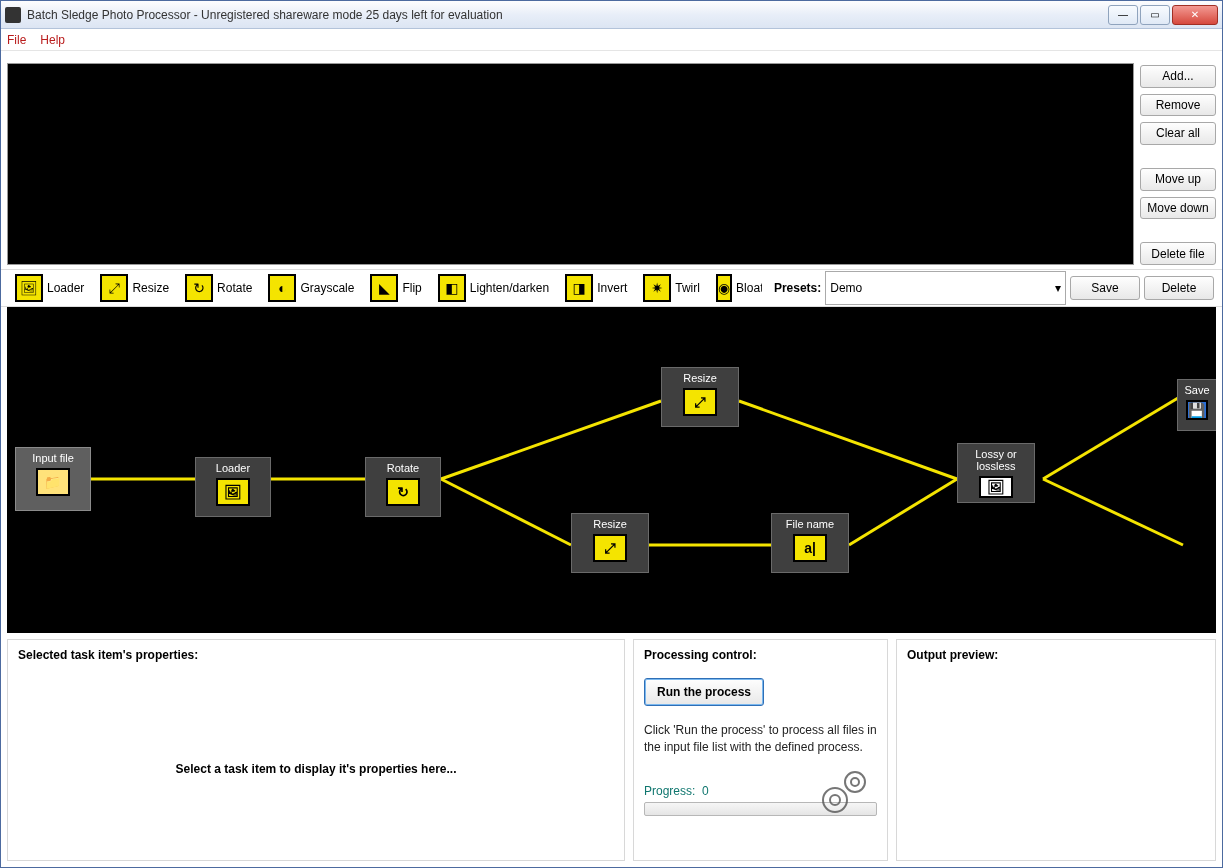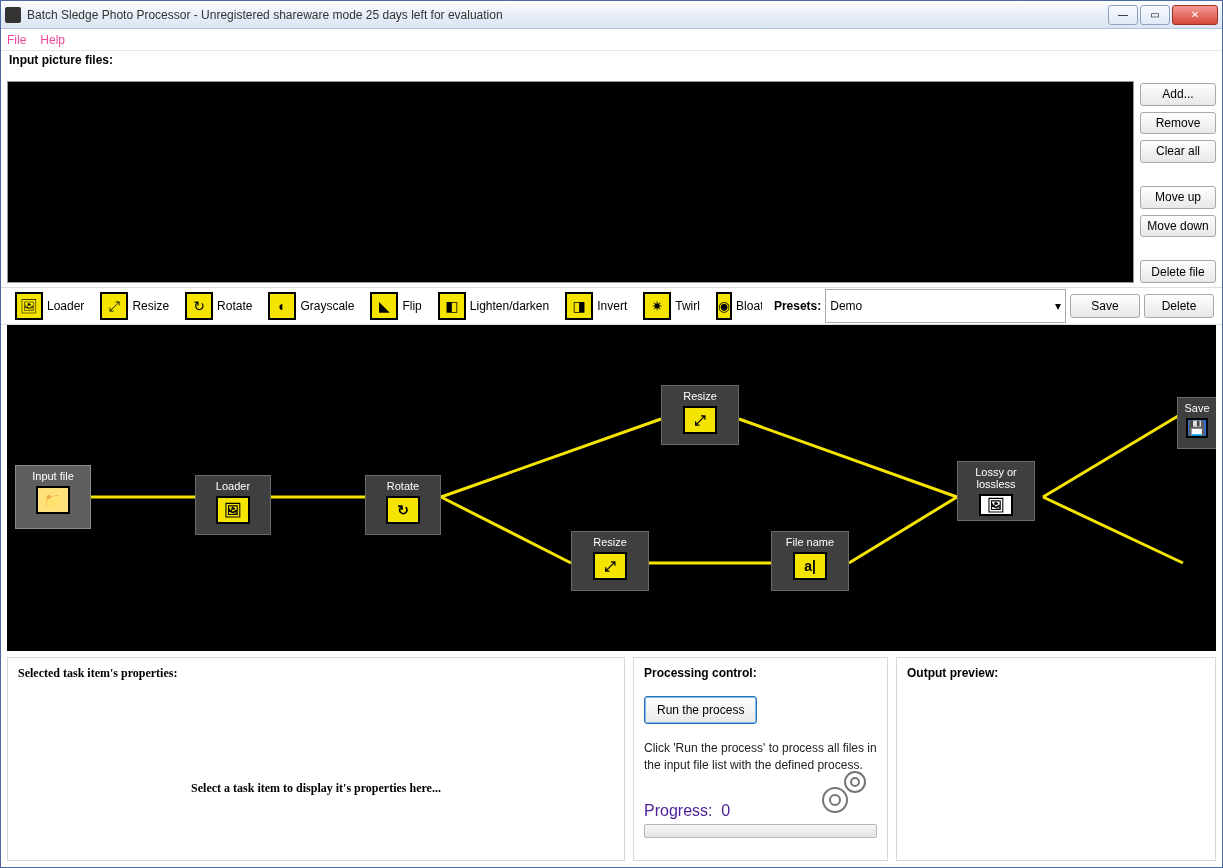--- a/index.html
+++ b/index.html
@@ -53,21 +53,21 @@
 }
 .menubar {
   height: 22px;
   background: #fff;
   display: flex;
   align-items: center;
   padding: 0 6px;
   gap: 14px;
   border-bottom: 1px solid #e5e5e5;
 }
-.menu-item { color: #ec4899; cursor: default;}
+.menu-item { color: #b91c1c; cursor: default;}
 .section-label {
   font-weight: bold;
   padding: 2px 6px 2px 8px;
   color: #000;
 }
 .input-area {
   display: flex;
   padding: 12px 6px 4px 6px;
   height: 218px;
 }
@@ -170,42 +170,42 @@
   display: flex;
   margin: 6px;
   gap: 8px;
 }
 .panel {
   border: 1px solid #d8d8d8;
   padding: 8px 10px;
   background: #fff;
   position: relative;
 }
-.panel.props { flex: 0 0 618px; font-family: Liberation Serif, serif; }
+.panel.props { flex: 0 0 618px; }
 .panel.ctrl  { flex: 0 0 255px; }
 .panel.preview { flex: 1; }
 .panel-title { font-weight: bold; margin-bottom: 8px; font-size:12px;}
 .props-placeholder {
   text-align: center;
   font-weight: bold;
   margin-top: 100px;
   font-size: 12px;
 }
 .run-btn {
   border: 1px solid #2f6fb6;
   box-shadow: 0 0 0 1px #7ab8ef inset;
   border-radius: 3px;
   padding: 6px 12px;
   background: linear-gradient(#fefefe,#e8e8e8);
-  font-weight: normal;
+  font-weight: bold;
   margin: 8px 0;
   display: inline-block;
 }
 .ctrl-help { font-size: 12px; line-height: 1.4; color:#222; margin: 8px 0 28px 0;}
-.progress-row { font-size:16px; color:#4c1d95; }
+.progress-row { font-size:12px; color:#0f766e; }
 .progress-bar {
   height: 14px;
   border: 1px solid #b7b7b7;
   border-radius: 2px;
   background: linear-gradient(#f6f6f6,#e5e5e5);
   margin-top: 4px;
 }
 .gears {
   position: absolute;
   right: 12px;
@@ -227,21 +227,20 @@
       <div class="winbtn">▭</div>
       <div class="winbtn close">✕</div>
     </div>
   </div>
 
   <div class="menubar">
     <span class="menu-item">File</span>
     <span class="menu-item">Help</span>
   </div>
 
-  <div class="section-label">Input picture files:</div>
   <div class="input-area">
     <div class="filelist"></div>
     <div class="side-buttons">
       <div class="btn">Add...</div>
       <div class="btn">Remove</div>
       <div class="btn">Clear all</div>
       <div class="side-gap"></div>
       <div class="btn">Move up</div>
       <div class="btn">Move down</div>
       <div class="side-gap"></div>

